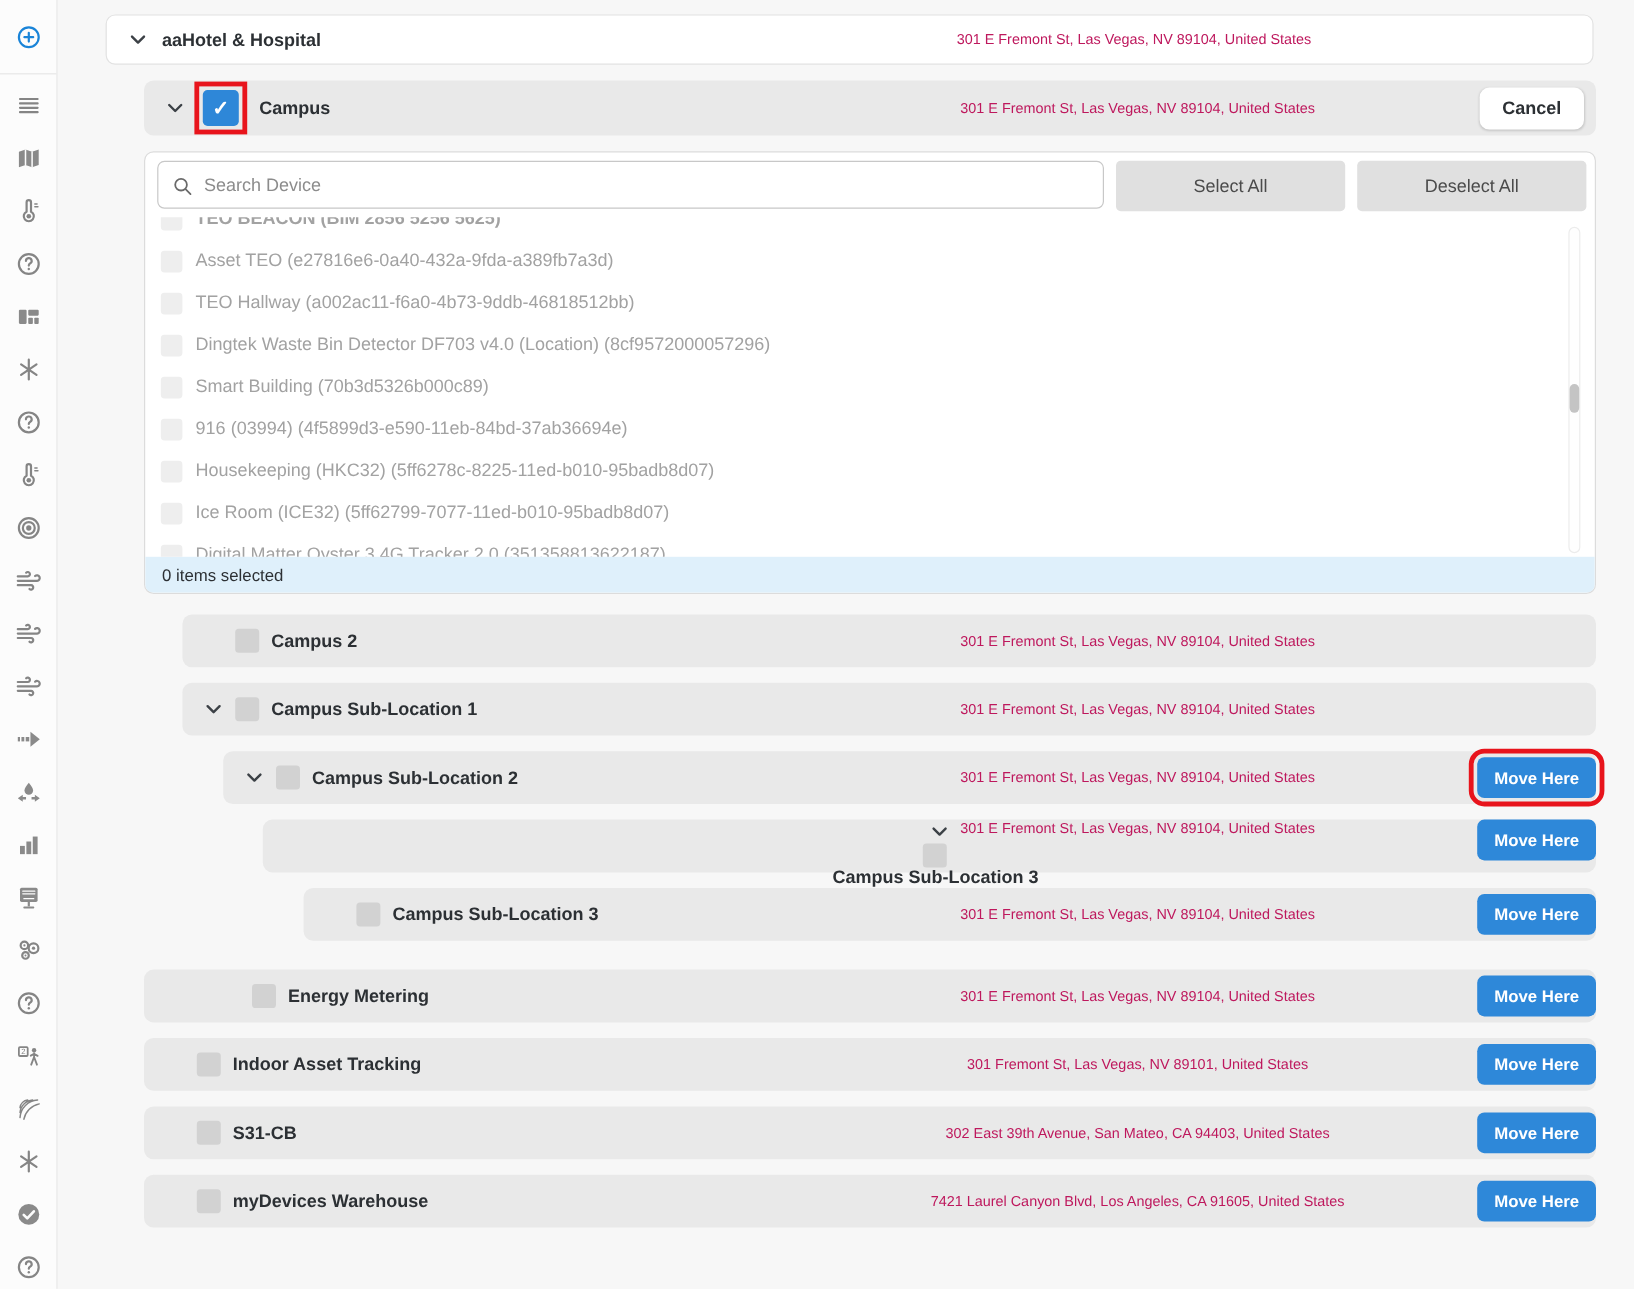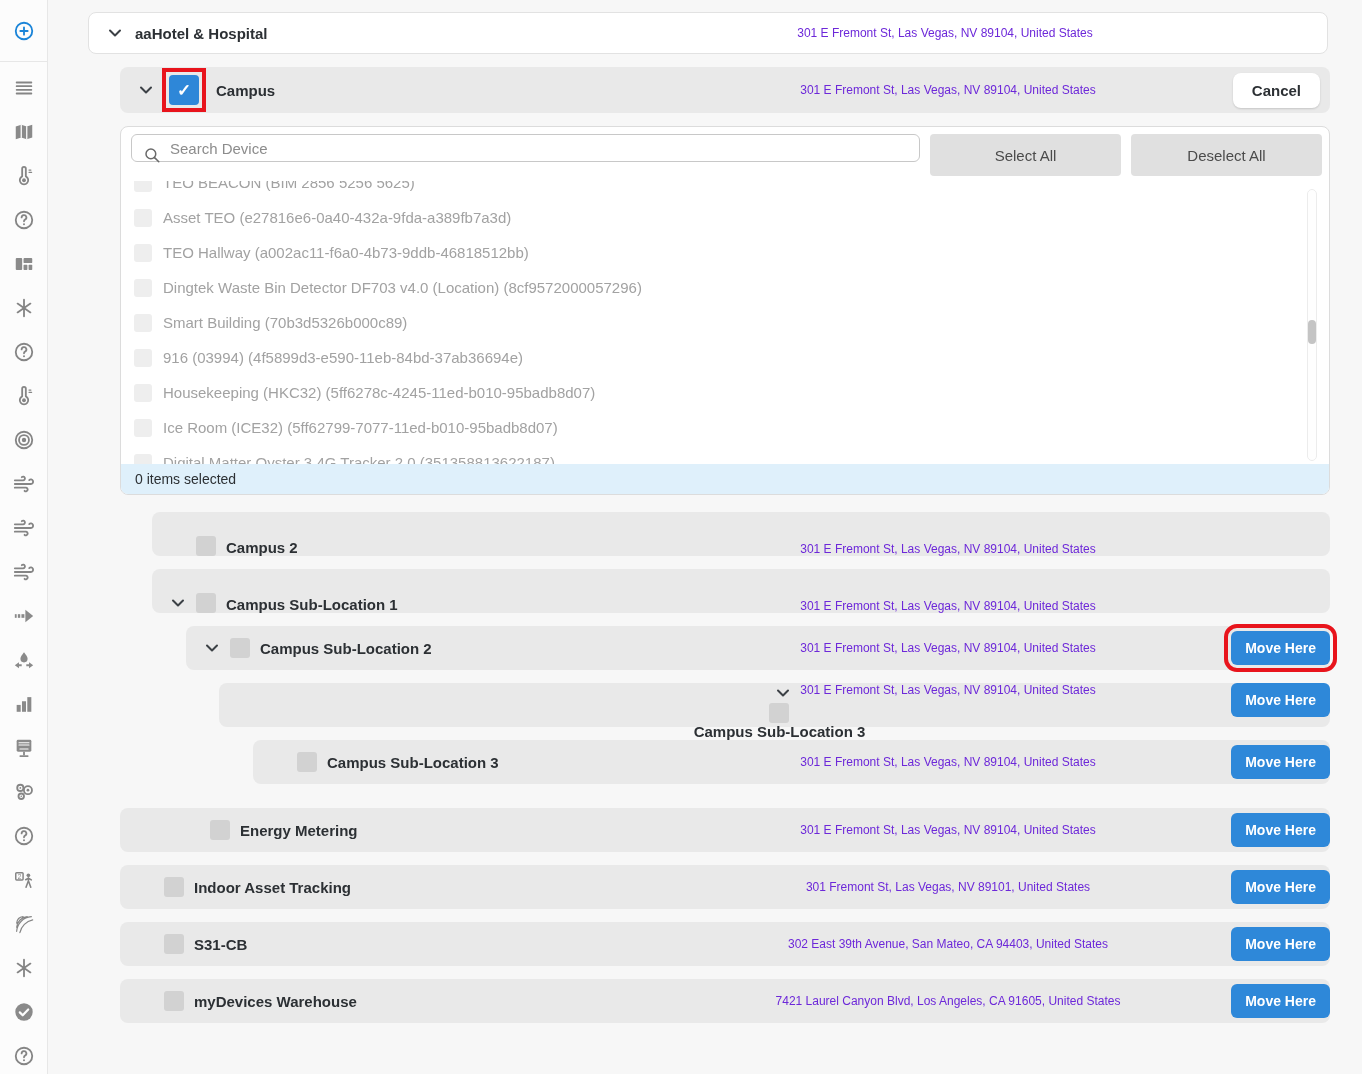--- a/index.html
+++ b/index.html
@@ -19,30 +19,30 @@
   .content { margin-left:48px; width:1314px; }
 
   .row { position:relative; display:flex; align-items:center;
     background:#e9e9e9; border-radius:8px; height:44px;
     margin-right:32px; margin-bottom:13px; }
   .row.root { background:#fff; border:1px solid #e2e2e2; height:42px;
     margin-left:40px; margin-right:34px; margin-top:12px; }
   .row.campus { height:46px; margin-left:72px; }
 
   .indent0 { margin-left:72px; }
-  .indent1 { margin-left:104px;align-items:flex-end; }
+  .indent1 { margin-left:104px; }
   .indent2 { margin-left:138px; }
   .indent3 { margin-left:171px;flex-direction:column; }
   .indent4 { margin-left:205px; }
 
   .chev { width:20px; height:20px; margin-left:16px; flex:none; display:flex; align-items:center; }
   .no-chev { width:20px; margin-left:16px; flex:none; }
   .loc-label { font-size:15px; font-weight:700; color:#2c3034; margin-left:10px; white-space:nowrap; }
   .loc-addr { position:absolute; right:152px; width:460px; text-align:center;
-    font-size:12px; color:#6d28d9; white-space:nowrap; }
+    font-size:12px; color:#be185d; white-space:nowrap; }
 
   .cb { width:20px; height:20px; border-radius:3px; background:#d2d2d2; flex:none; margin-left:8px; }
   .cb-checked { width:30px; height:30px; border-radius:4px; background:#2e87d8;
     color:#fff; font-size:17px; font-weight:700; display:flex; align-items:center;
     justify-content:center; flex:none; }
   .red-box { border:4px solid #e8141c; padding:3px; display:inline-flex; flex:none;
     margin-left:6px; background:transparent; }
 
   .cancel-btn { position:absolute; right:10px; background:#fff; color:#2c3034;
     font-weight:700; font-size:15px; border:none; border-radius:8px; padding:9px 19px;
@@ -52,31 +52,31 @@
     font-weight:700; font-size:14px; border:none; border-radius:6px; padding:9px 14px;
     cursor:pointer; font-family:"Liberation Sans",sans-serif; }
   .move-btn.hl { outline:4px solid #e8141c; outline-offset:3px; }
 
   
   .device-panel { position:relative; margin-left:72px; margin-right:32px;
     background:#fff; border:1px solid #dcdcdc; border-radius:8px;
     margin-bottom:17px; overflow:hidden; }
   .panel-toolbar { display:flex; padding:7px 7px 0 10px; }
   .search-wrap { position:relative; flex:1; }
-  .search-input { width:100%; height:28px; border:1px solid #c8c8c8; border-radius:6px;
+  .search-input { width:100%; height:40px; border:1px solid #c8c8c8; border-radius:6px;
     padding:0 10px 0 38px; font-size:15px; color:#333;
     font-family:"Liberation Sans",sans-serif; outline:none; }
   .search-input::placeholder { color:#8c8c8c; }
   .search-icon { position:absolute; left:12px; top:12px; }
   .sel-btn { width:191px; height:42px; margin-left:10px; background:#e0e0e0;
     border:none; border-radius:4px; font-size:15px; color:#4b4b4b; cursor:pointer;
     font-family:"Liberation Sans",sans-serif; }
   .device-list { height:283px; overflow:hidden; padding-left:13px; margin-top:5px; }
   .device-item { display:flex; align-items:center; height:35px; }
-  .device-item:first-child { margin-top:-16px; }
+  .device-item:first-child { margin-top:-16px;font-weight:bold; }
   .device-cb { width:18px; height:18px; border-radius:3px; background:#eeeeee; flex:none; }
   .device-label { margin-left:11px; font-size:15px; color:#a2a2a2; white-space:nowrap; }
   .scroll-track { position:absolute; right:12px; top:62px; width:10px; height:272px;
     background:#fefefe; border:1px solid #ececec; border-radius:5px; }
   .scroll-thumb { position:absolute; top:130px; left:0px; width:8px; height:24px;
     background:#c4c4c4; border-radius:4px; }
   .panel-footer { background:#dff0fb; padding:7px 14px; font-size:14px; color:#2c3034; }
 </style>
 </head>
 <body>
@@ -322,21 +322,21 @@
         <div class="device-item">
           <span class="device-cb"></span>
           <span class="device-label">Smart Building (70b3d5326b000c89)</span>
         </div>
         <div class="device-item">
           <span class="device-cb"></span>
           <span class="device-label">916 (03994) (4f5899d3-e590-11eb-84bd-37ab36694e)</span>
         </div>
         <div class="device-item">
           <span class="device-cb"></span>
-          <span class="device-label">Housekeeping (HKC32) (5ff6278c-4245-11ed-b010-95badb8d07)</span>
+          <span class="device-label">Housekeeping (HKC32) (5ff6278c-8225-11ed-b010-95badb8d07)</span>
         </div>
         <div class="device-item">
           <span class="device-cb"></span>
           <span class="device-label">Ice Room (ICE32) (5ff62799-7077-11ed-b010-95badb8d07)</span>
         </div>
         <div class="device-item">
           <span class="device-cb"></span>
           <span class="device-label">Digital Matter Oyster 3 4G Tracker 2.0 (351358813622187)</span>
         </div>
       </div>

